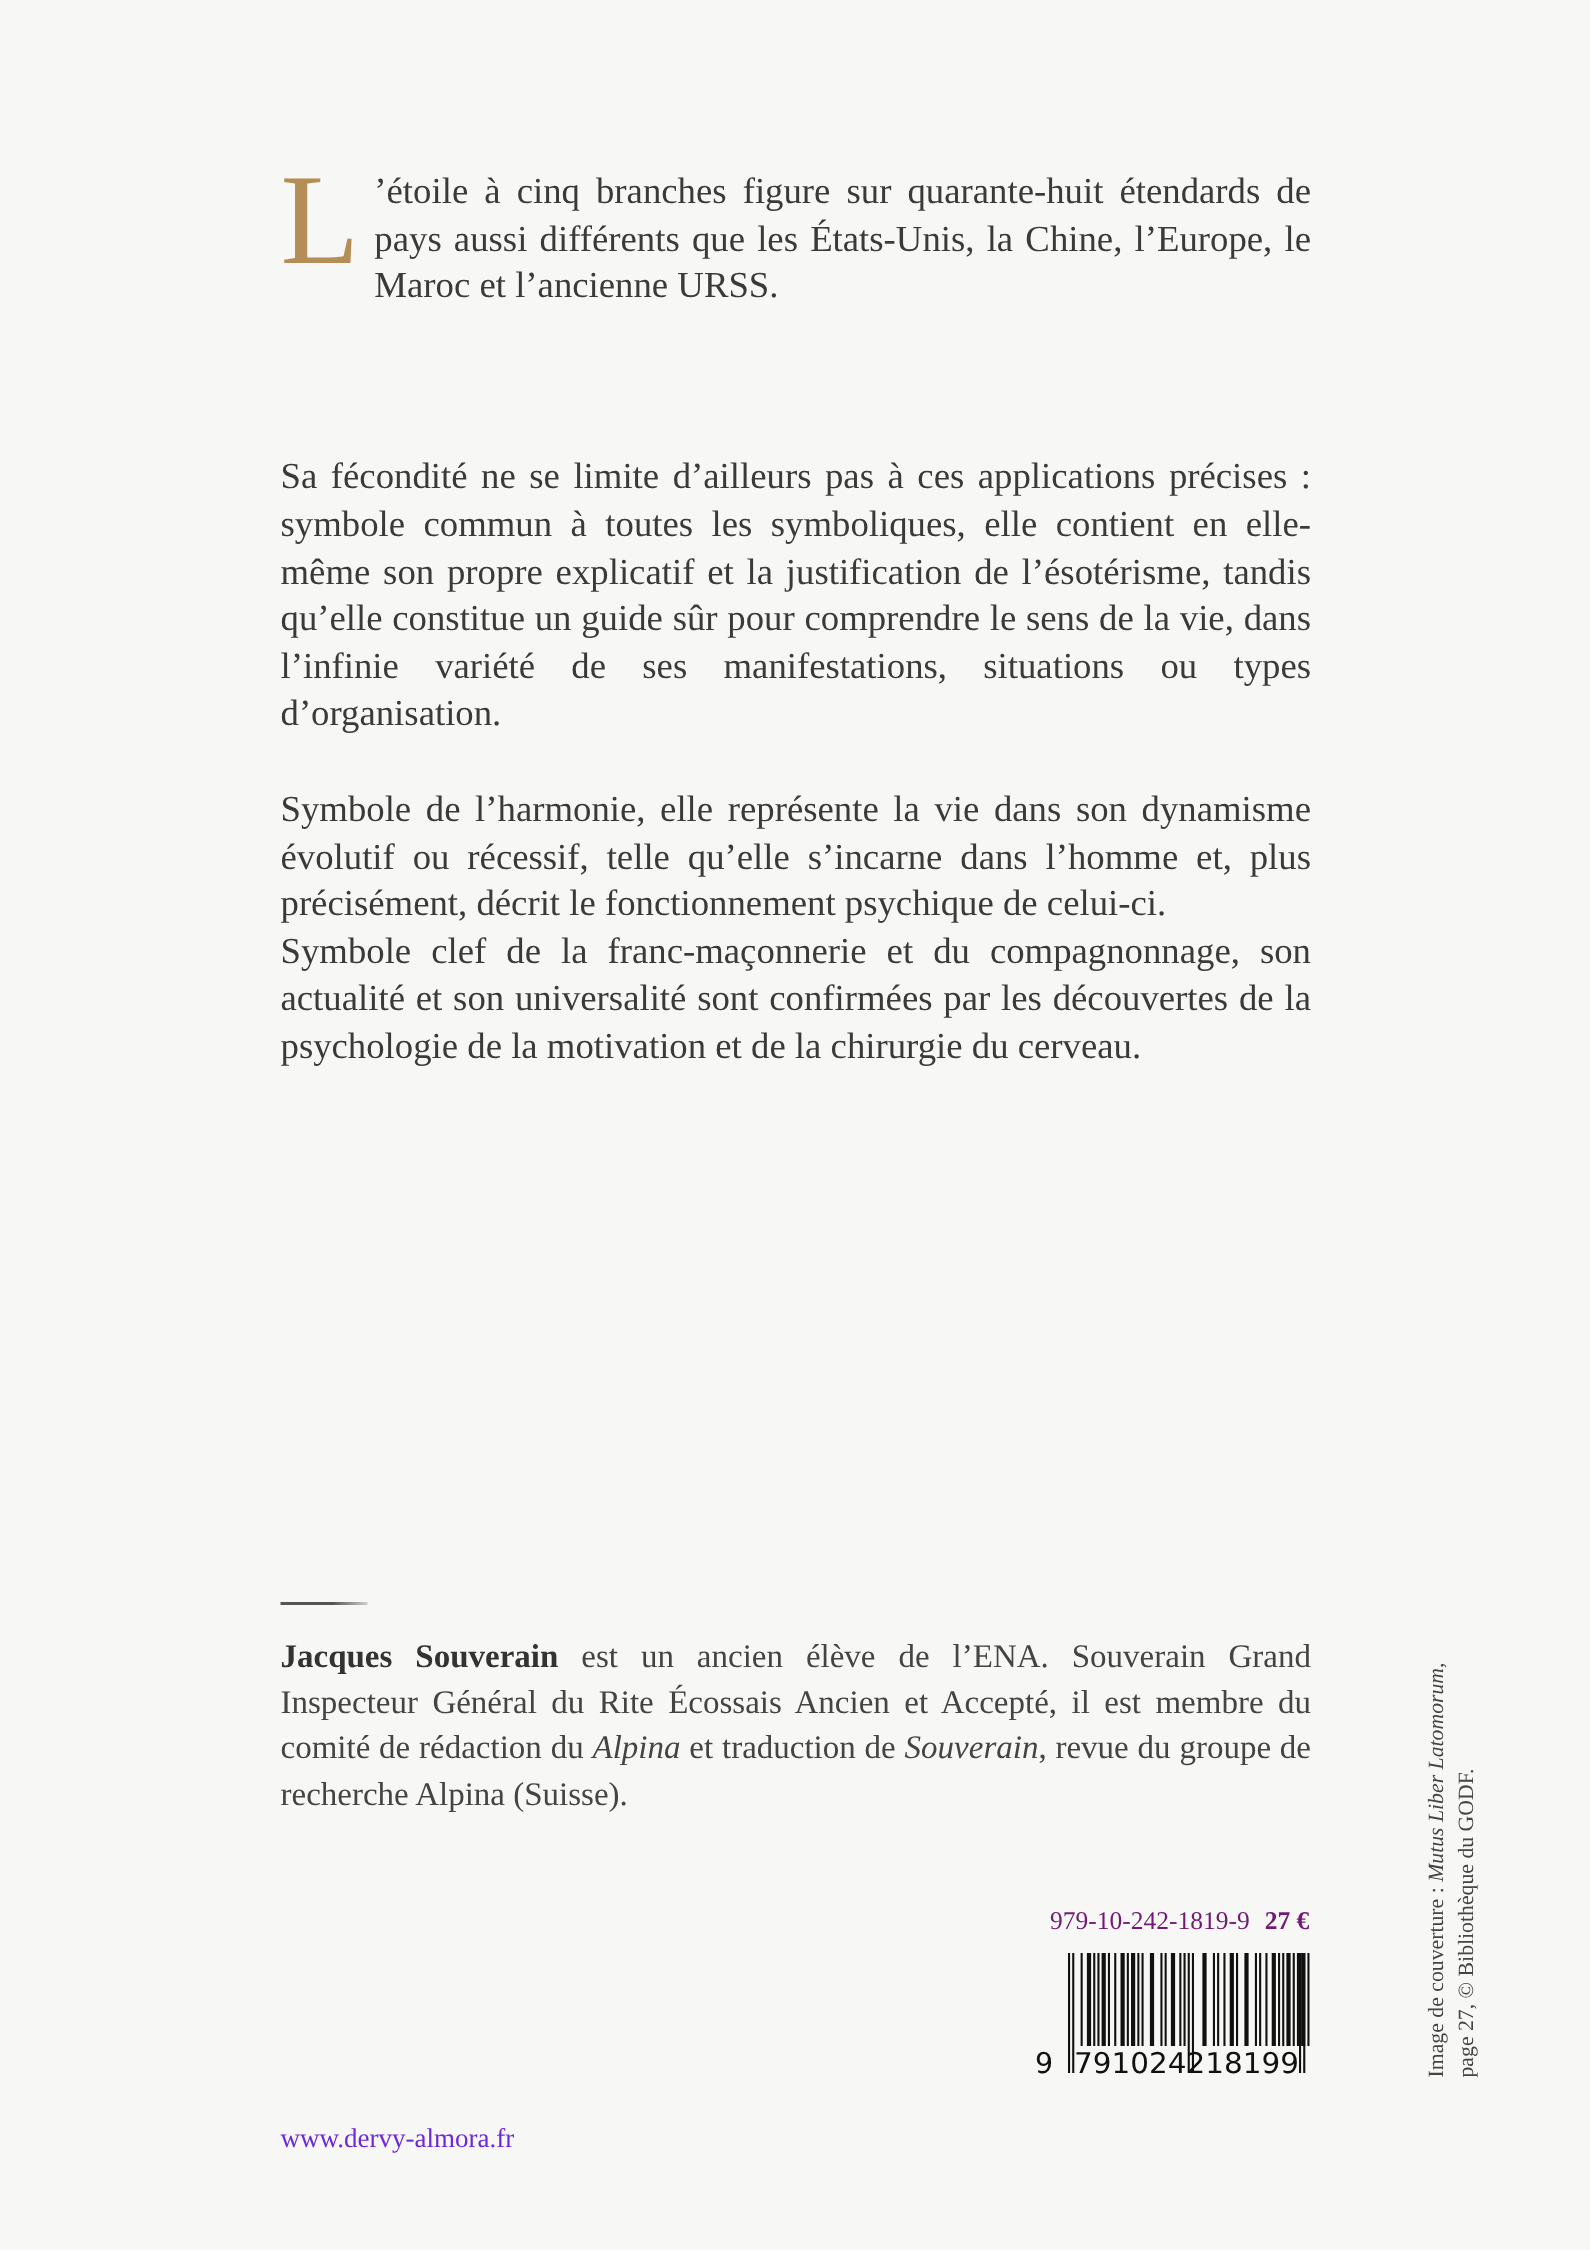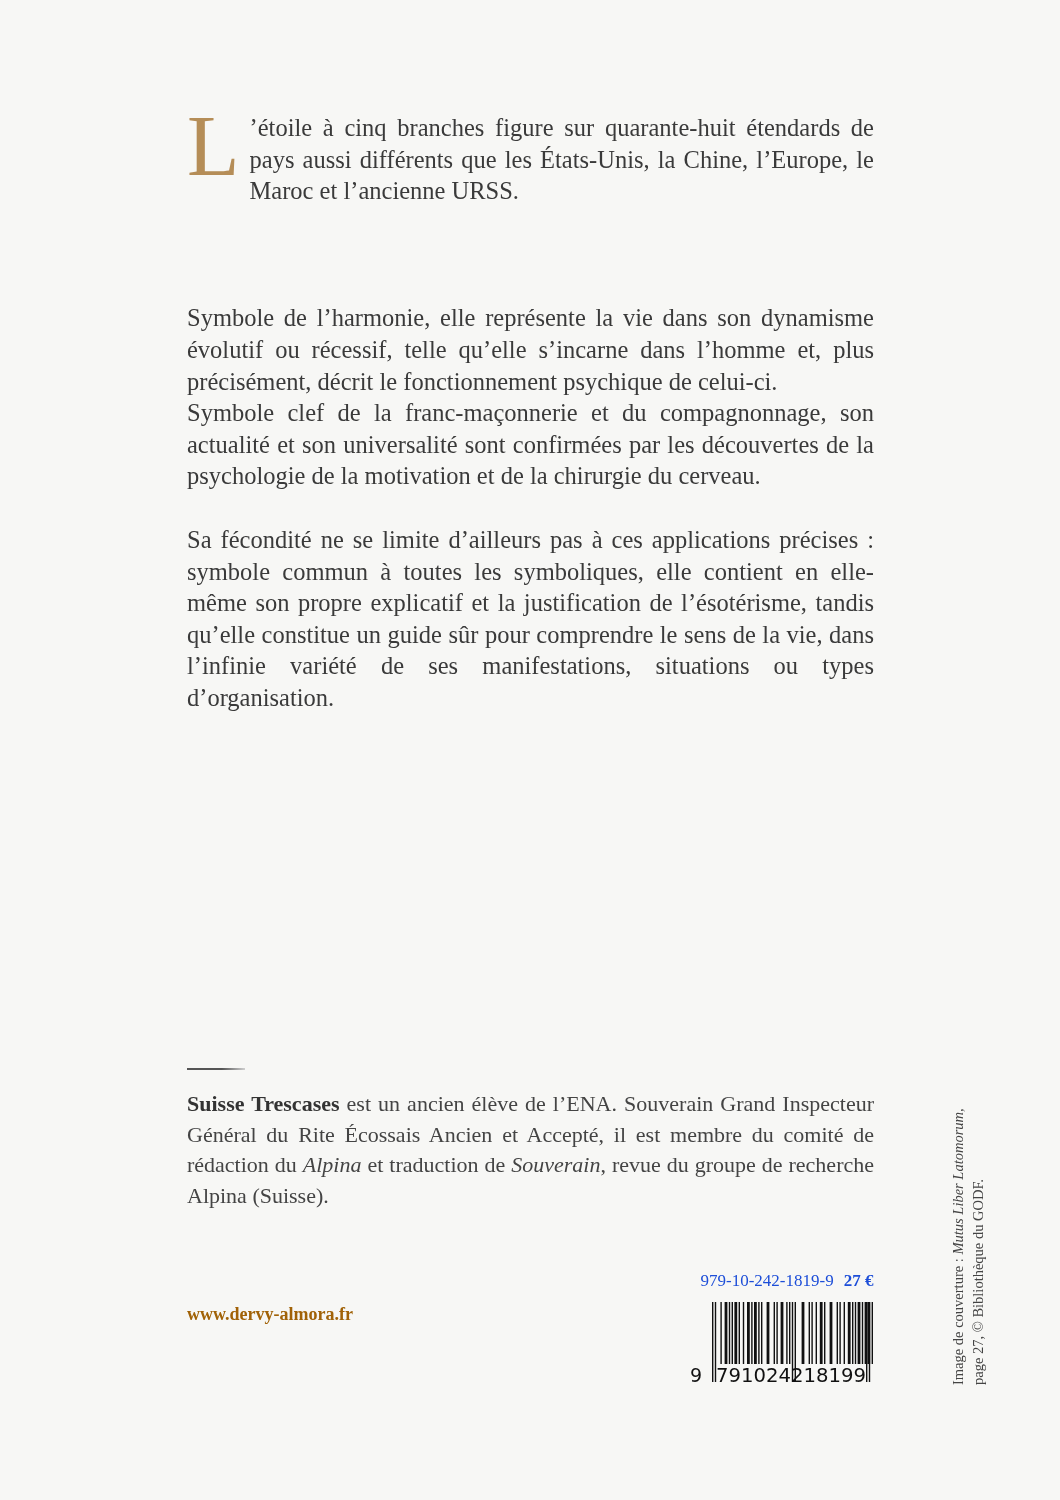--- a/index.html
+++ b/index.html
@@ -45,36 +45,36 @@
       line-height: 30.5px;
       text-align: justify;
       color: #444;
     }
     .bio b { font-weight: bold; color: #333; }
     .isbn-row {
       position: absolute;
       left: 700px; top: 1271px;
       width: 174px;
       font-size: 17px;
-      color: #1d4ed8;
-      text-align: center;
+      color: #701a75;
+      text-align: left;
       white-space: nowrap;
     }
     .isbn-row .price { font-weight: bold; margin-left: 10px; }
     .barcode {
       position: absolute;
       left: 690px; top: 1302px;
       width: 184px; height: 82px;
     }
     .website {
       position: absolute;
-      left: 187px; top: 1304px;
+      left: 187px; top: 1415px;
       font-size: 18px;
-      font-weight: bold;
-      color: #a16207;
+      font-weight: normal;
+      color: #6d28d9;
     }
     .credit {
       position: absolute;
       left: 948px; top: 1385px;
       transform-origin: 0 0;
       transform: rotate(-90deg);
       width: 350px;
       font-size: 14.5px;
       line-height: 20px;
       color: #444;
@@ -85,32 +85,32 @@
 
 <div class="column">
   <div class="para">
     <span class="dropcap">L</span>
     <span>’étoile à cinq branches figure sur quarante-huit étendards de pays aussi différents que les États-Unis, la Chine, l’Europe, le Maroc et l’ancienne URSS.</span><br>
   </div>
   <div class="para">
     <br>
   </div>
   <div class="para">
+    <span>Sa fécondité ne se limite d’ailleurs pas à ces applications précises : symbole commun à toutes les symboliques, elle contient en elle-même son propre explicatif et la justification de l’ésotérisme, tandis qu’elle constitue un guide sûr pour comprendre le sens de la vie, dans l’infinie variété de ses manifestations, situations ou types d’organisation.</span>
+  </div>
+  <div class="para">
     <span>Symbole de l’harmonie, elle représente la vie dans son dynamisme évolutif ou récessif, telle qu’elle s’incarne dans l’homme et, plus précisément, décrit le fonctionnement psychique de celui-ci.</span><br>
     <span>Symbole clef de la franc-maçonnerie et du compagnonnage, son actualité et son universalité sont confirmées par les découvertes de la psychologie de la motivation et de la chirurgie du cerveau.</span>
-  </div>
-  <div class="para">
-    <span>Sa fécondité ne se limite d’ailleurs pas à ces applications précises : symbole commun à toutes les symboliques, elle contient en elle-même son propre explicatif et la justification de l’ésotérisme, tandis qu’elle constitue un guide sûr pour comprendre le sens de la vie, dans l’infinie variété de ses manifestations, situations ou types d’organisation.</span>
   </div>
 </div>
 
 <div class="rule"></div>
 
 <div class="bio">
-  <b>Suisse Trescases</b><span> est un ancien élève de l’ENA. Souverain Grand Inspecteur Général du Rite Écossais Ancien et Accepté, il est membre du comité de rédaction du </span><i>Alpina</i><span> et traduction de </span><i>Souverain</i><span>, revue du groupe de recherche Alpina (Suisse).</span>
+  <b>Jacques Souverain</b><span> est un ancien élève de l’ENA. Souverain Grand Inspecteur Général du Rite Écossais Ancien et Accepté, il est membre du comité de rédaction du </span><i>Alpina</i><span> et traduction de </span><i>Souverain</i><span>, revue du groupe de recherche Alpina (Suisse).</span>
 </div>
 
 <div class="isbn-row">
   <span>979-10-242-1819-9</span><span class="price">27 €</span>
 </div>
 
 <svg class="barcode" viewBox="0 0 184 82">
   <g id="bars" fill="#111">
       <rect x="22" y="0" width="1.4" height="80"></rect>
       <rect x="24.8" y="0" width="1.4" height="80"></rect>

